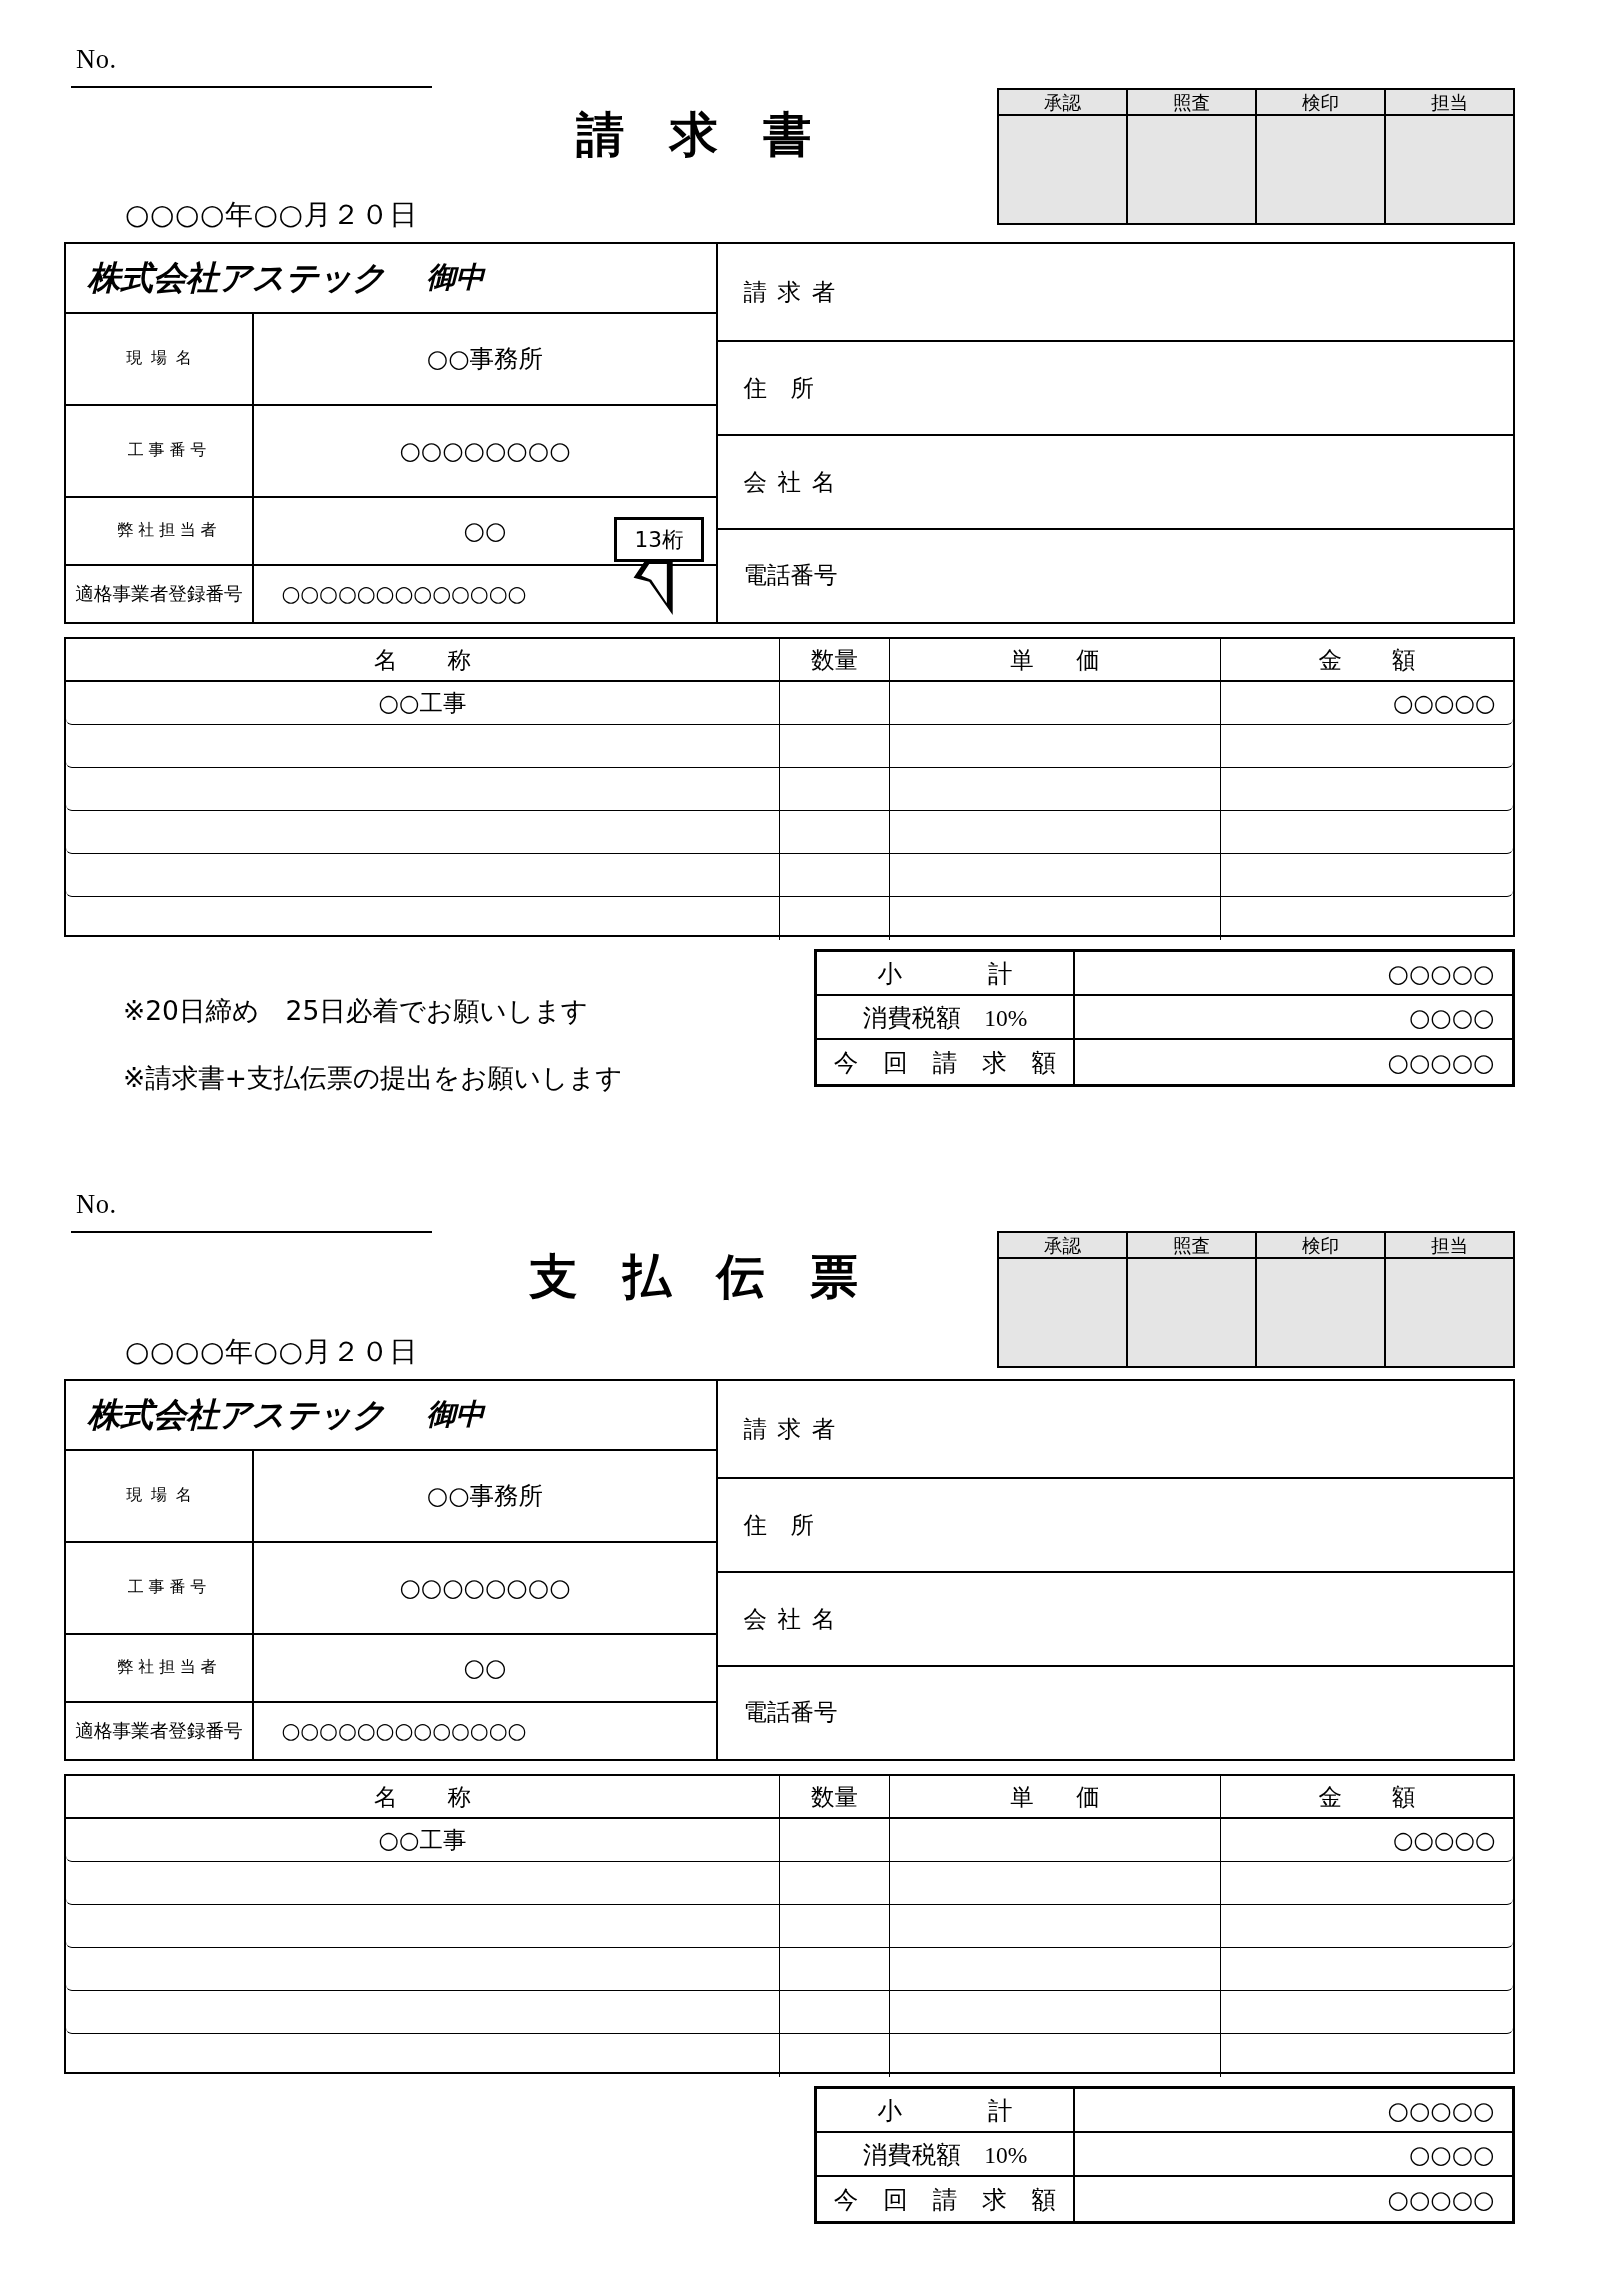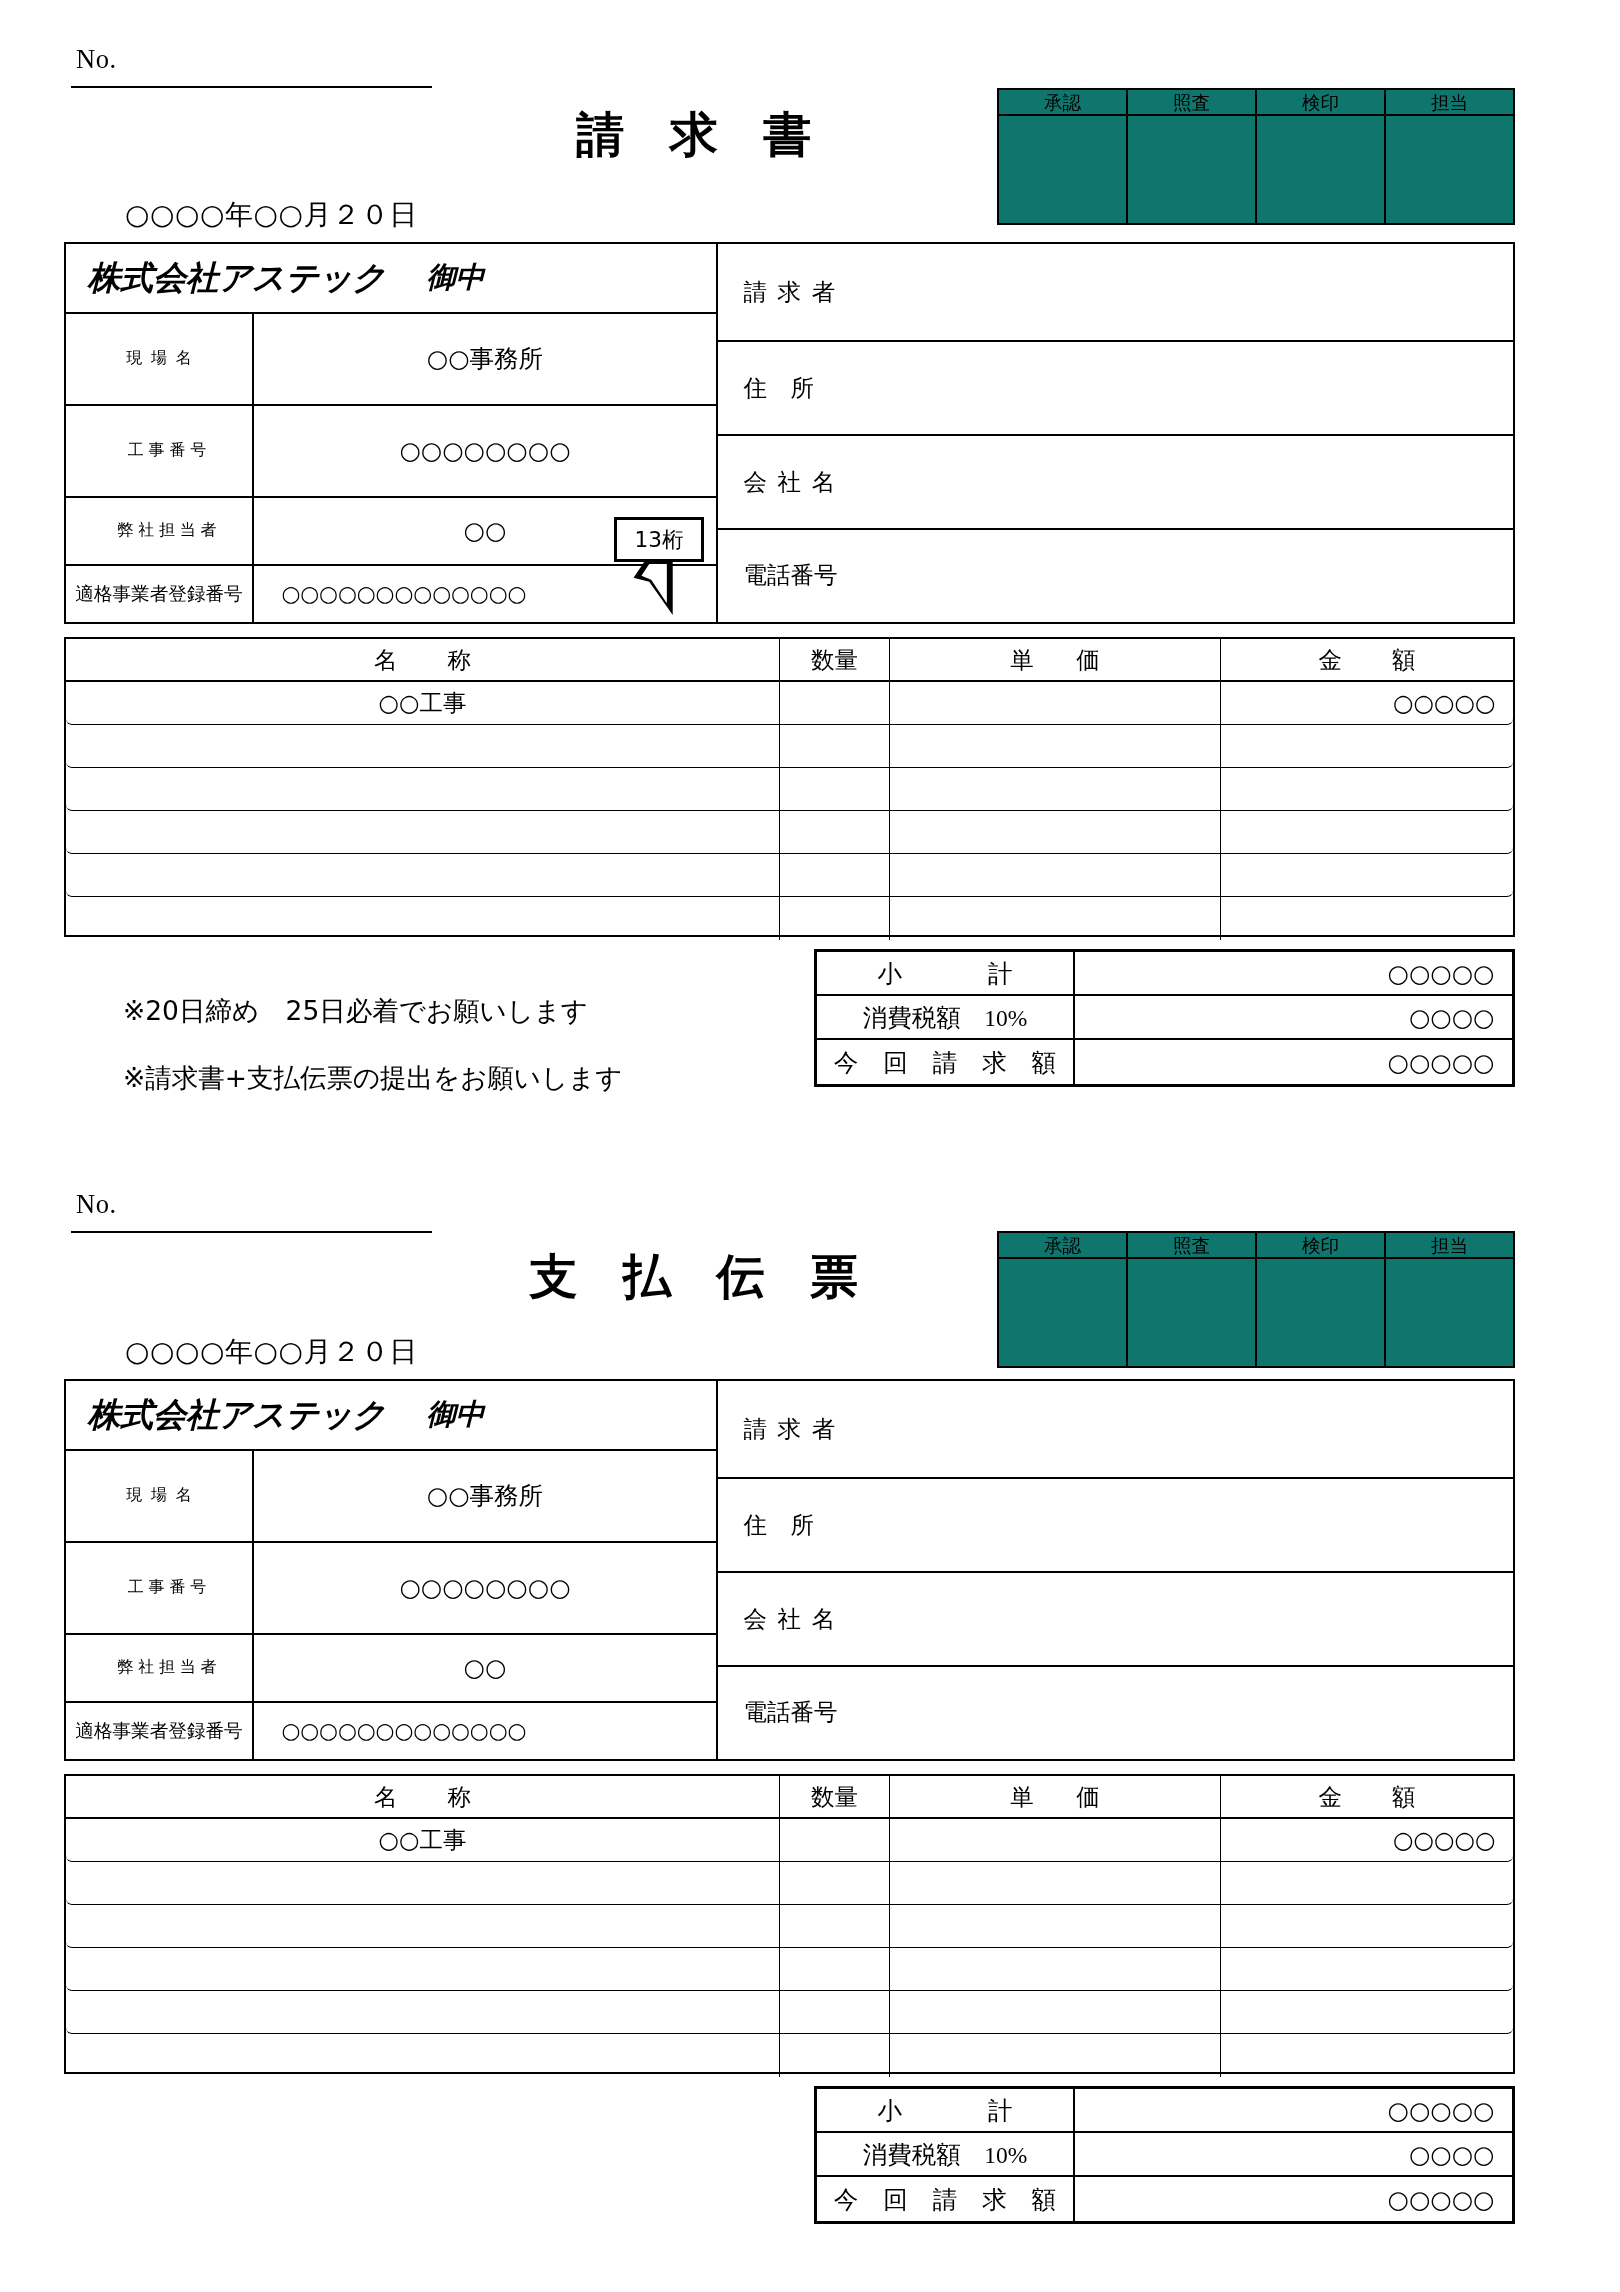--- a/index.html
+++ b/index.html
@@ -29,21 +29,21 @@
   }
 
   .date-line{
     position:absolute;font-size:28px;letter-spacing:.02em;white-space:nowrap;
     font-family:"DejaVu Serif","Liberation Serif",serif;
   }
 
   
   .approval{
     position:absolute;display:flex;border:2px solid #000;box-sizing:border-box;
-    background:#0f766e;
+    background:#e5e5e5;
   }
   .approval .col{
     flex:1 1 0;display:flex;flex-direction:column;
     border-right:2px solid #000;box-sizing:border-box;
   }
   .approval .col:last-child{border-right:none;}
   .approval .hd{
     height:25.5px;line-height:25.5px;text-align:center;font-size:18.6px;
     border-bottom:2px solid #000;box-sizing:border-box;
     font-family:"DejaVu Serif","Liberation Serif",serif;

